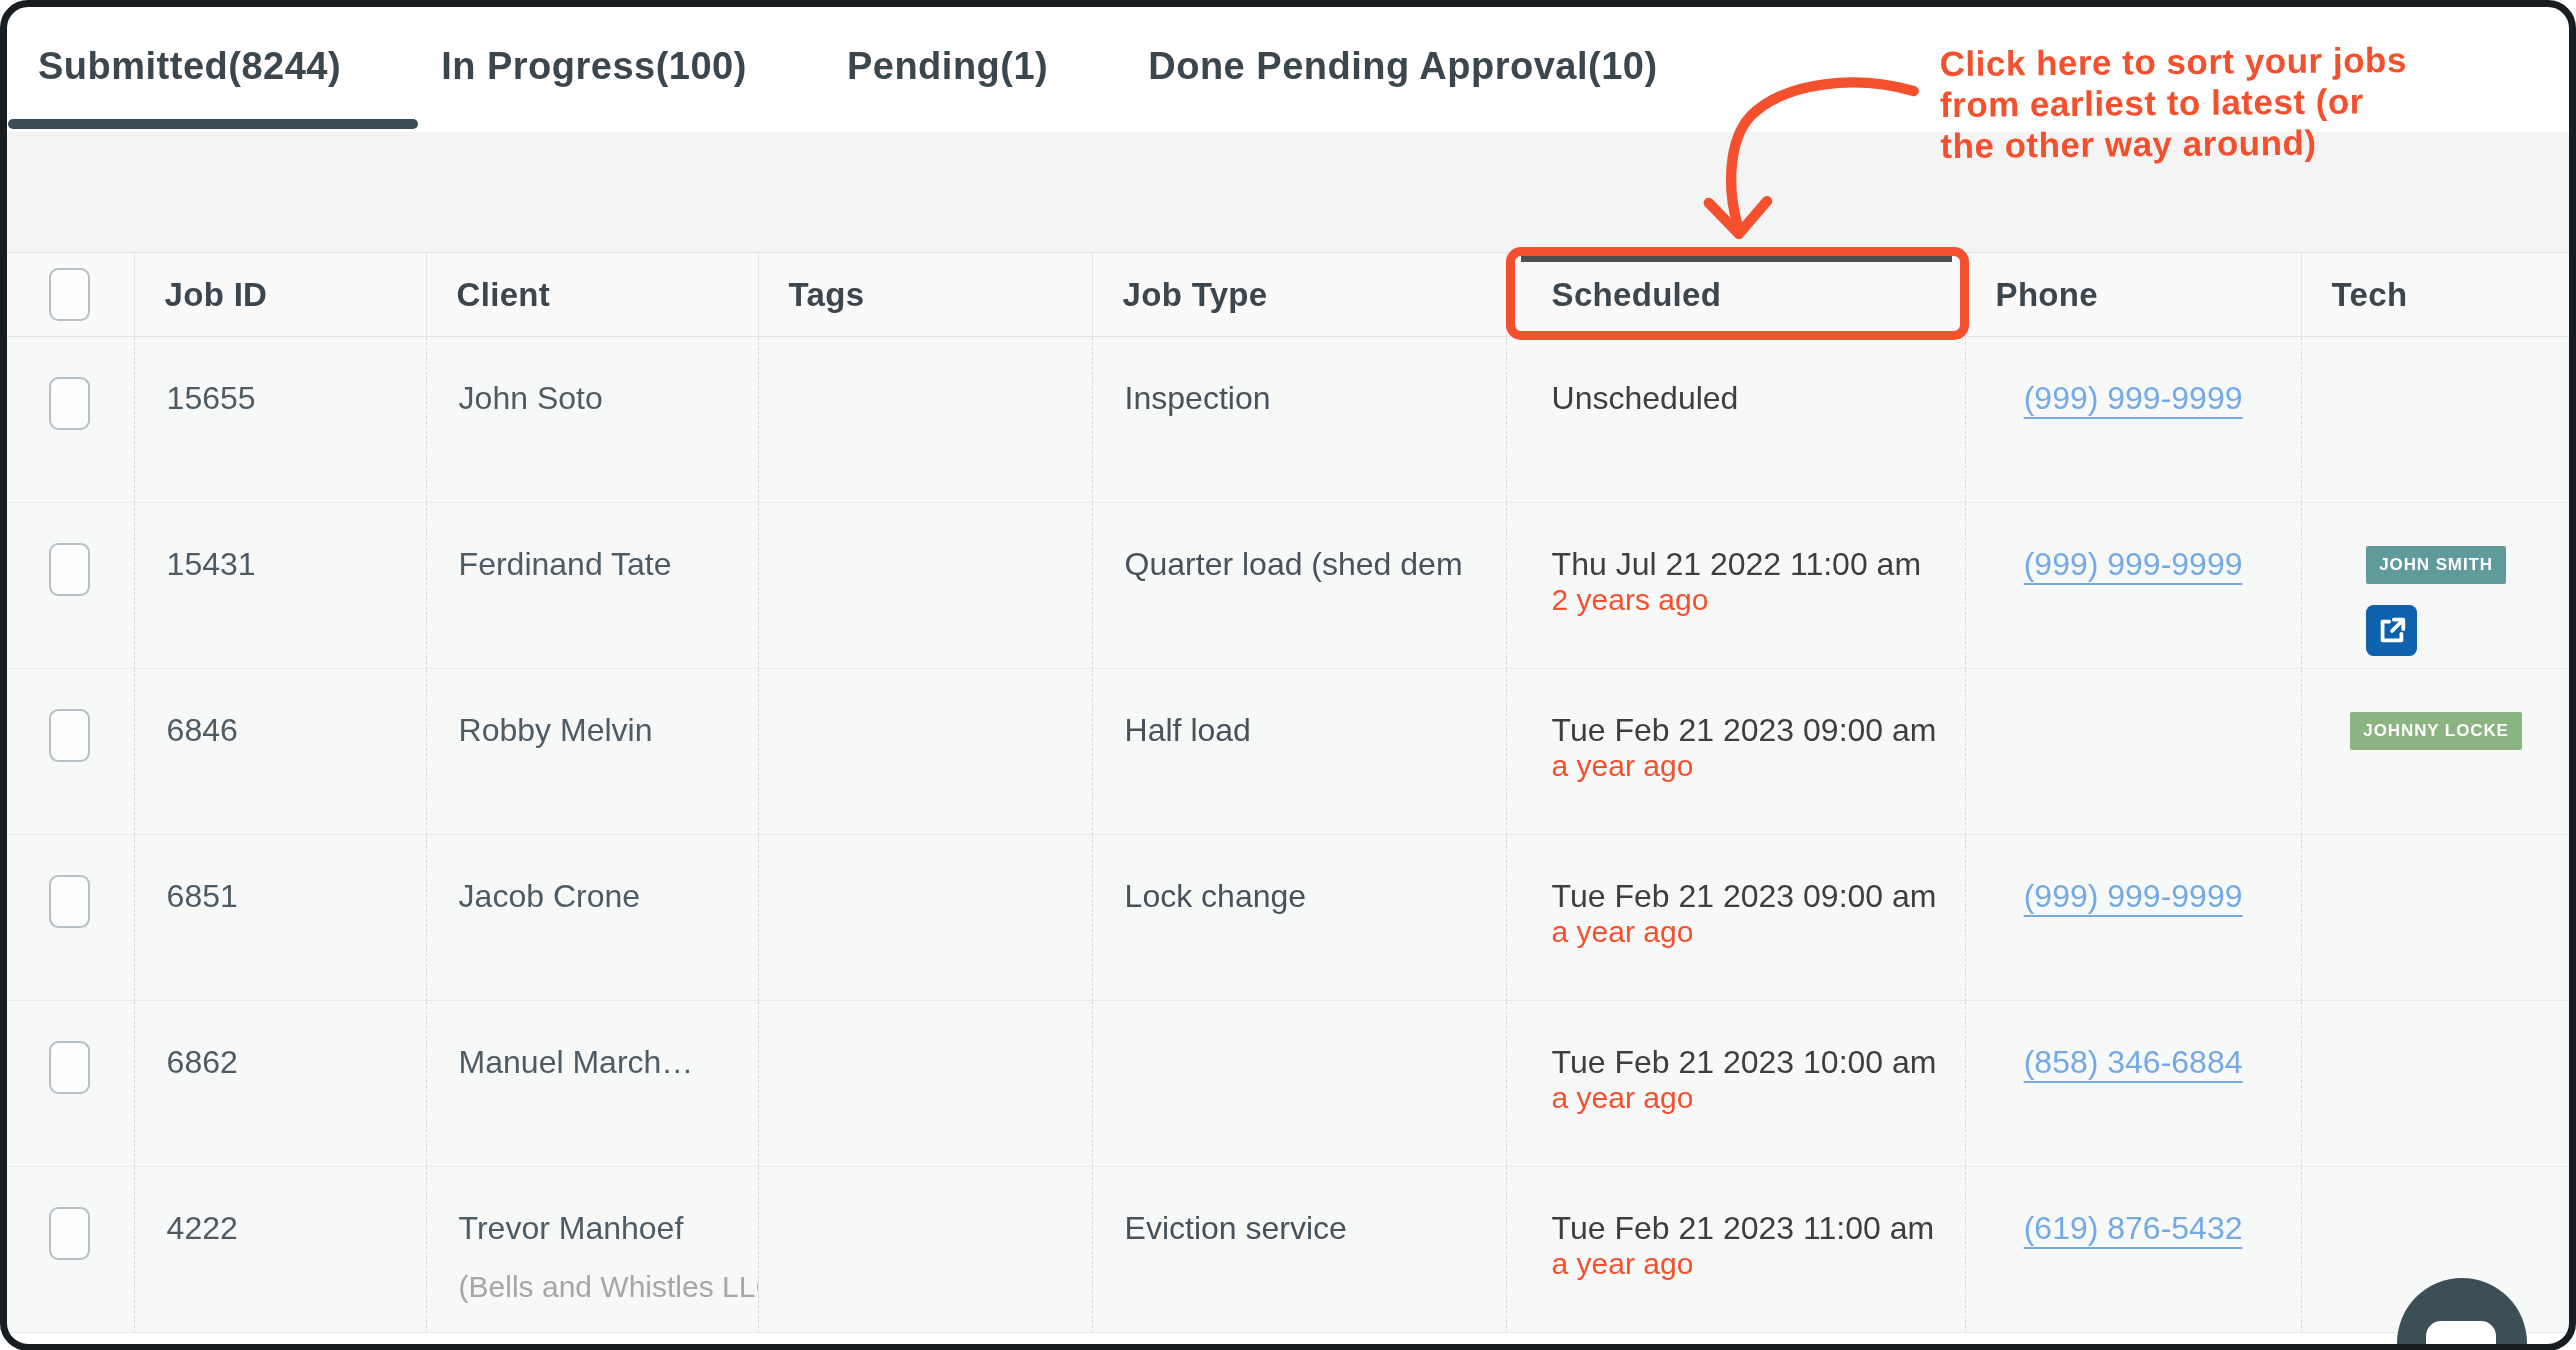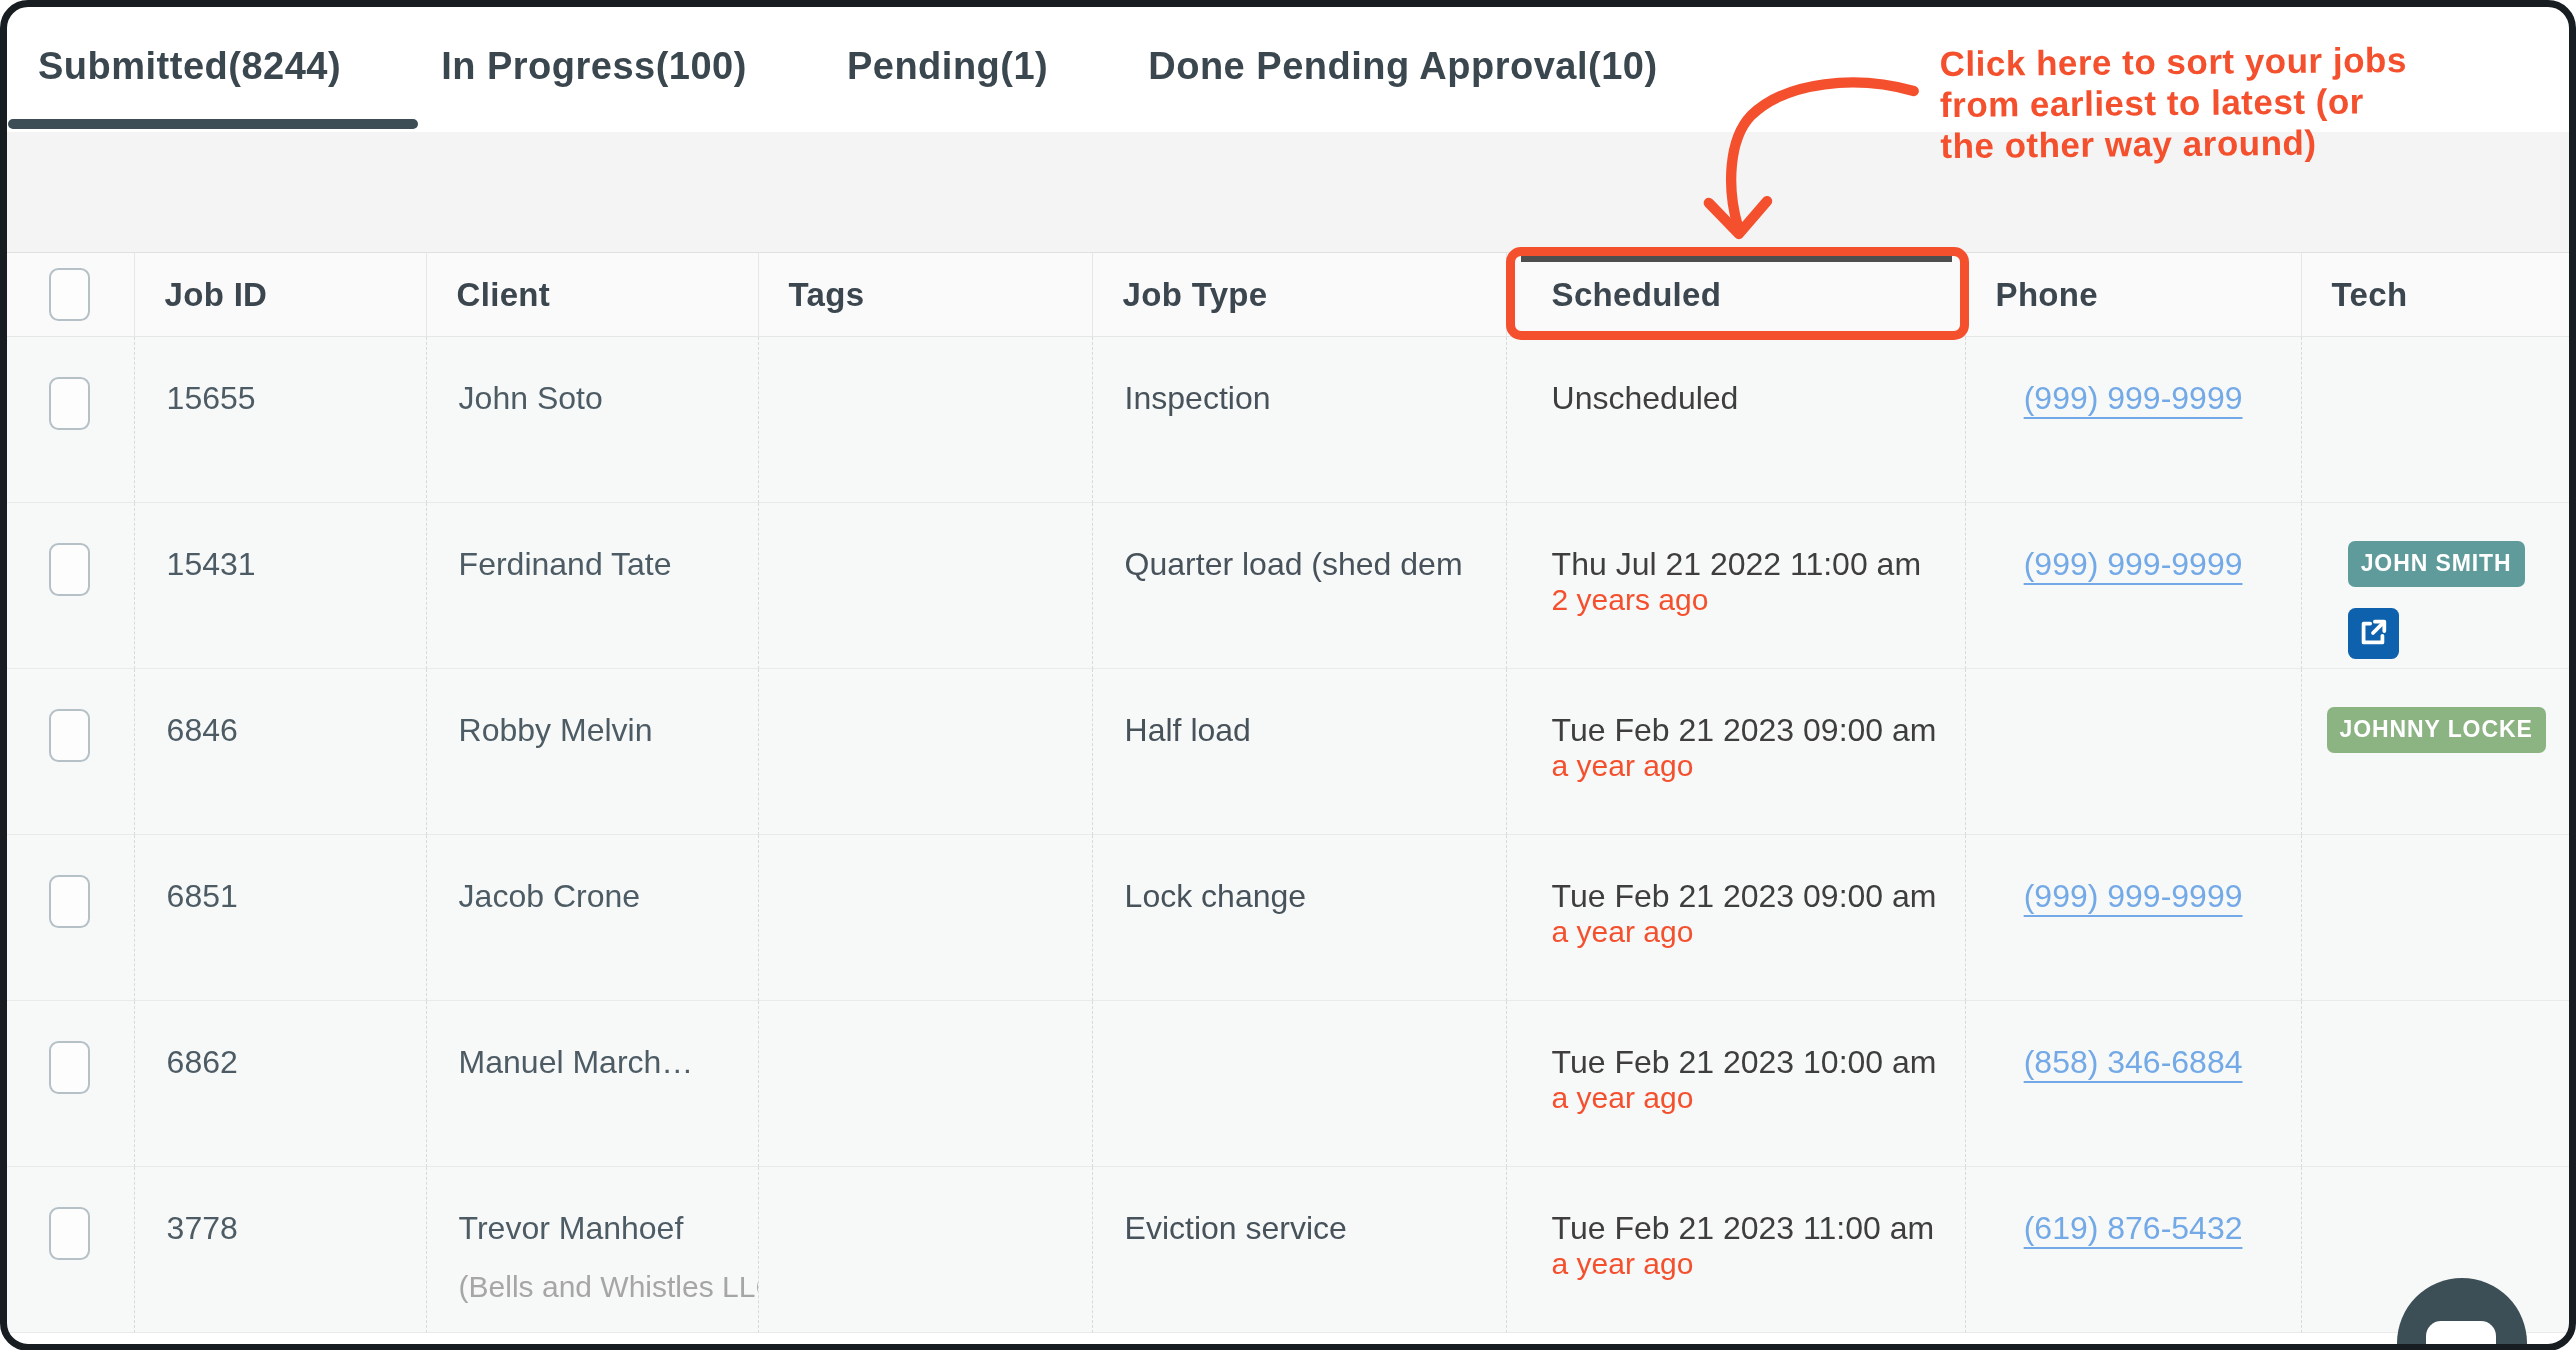--- a/index.html
+++ b/index.html
@@ -36,21 +36,21 @@
   .td.dash { border-left:1.9px dashed #d9d9d9; }
   .td.pl { padding-left:32px; }
   .cell-id, .cell-client { color:#4d5c64; }
   .client-sub { margin-top:22.6px; font-size:30px; color:#a6a6a6; }
   .sched-main { color:#3e3e3e; }
   .sched-rel { font-size:30px; color:#f4502e; }
   .cell-phone { text-align:center; padding-left:0; }
   .phone-link { color:#72a9e6; text-decoration:underline; text-underline-offset:7.5px; text-decoration-thickness:1.9px; cursor:pointer; }
   .cell-tech { text-align:center; padding-top:38px; }
   .tech-stack { display:inline-flex; flex-direction:column; align-items:flex-start; }
-  .badge { display:inline-block; color:#fff; font-size:23px; font-weight:700; letter-spacing:0.9px; padding:9.4px 13px; border-radius:7px; white-space:nowrap; }
+  .badge { display:inline-block; color:#fff; font-size:17px; font-weight:700; letter-spacing:0.9px; padding:9.4px 13px; border-radius:2px; white-space:nowrap; }
   .share-btn { margin-top:21px; width:51px; height:51px; background:#0e62ad; border-radius:7.5px; display:flex; align-items:center; justify-content:center; cursor:pointer; }
 
   
   .cb-wrap { display:flex; justify-content:center; }
   .checkbox { width:41px; height:53px; background:#fdfdfd; border:2.8px solid #b5c1c7; border-radius:9.4px; cursor:pointer; }
   .th .cb-wrap { width:128px; }
   .td .cb-wrap { width:100%; padding-top:0; }
   .td.cell-check { padding-top:40px; }
 
   
@@ -214,21 +214,21 @@
         <div class="sched-rel">a year ago</div>
       </div>
       <div class="td dash cell-phone"><span class="phone-link">(858) 346-6884</span></div>
       <div class="td dash cell-tech"></div>
 
       <div class="td cell-check">
           <span class="cb-wrap">
             <span class="checkbox"></span>
           </span>
         </div>
-      <div class="td dash pl cell-id">3778</div>
+      <div class="td dash pl cell-id">4222</div>
       <div class="td dash pl cell-client">
         <div>Trevor Manhoef</div>
         <div class="client-sub">(Bells and Whistles LLC</div>
       </div>
       <div class="td dash pl"></div>
       <div class="td dash pl">Eviction service</div>
       <div class="td dash" style="padding-left:45px;">
         <div class="sched-main">Tue Feb 21 2023 11:00 am</div>
         <div class="sched-rel">a year ago</div>
       </div>

